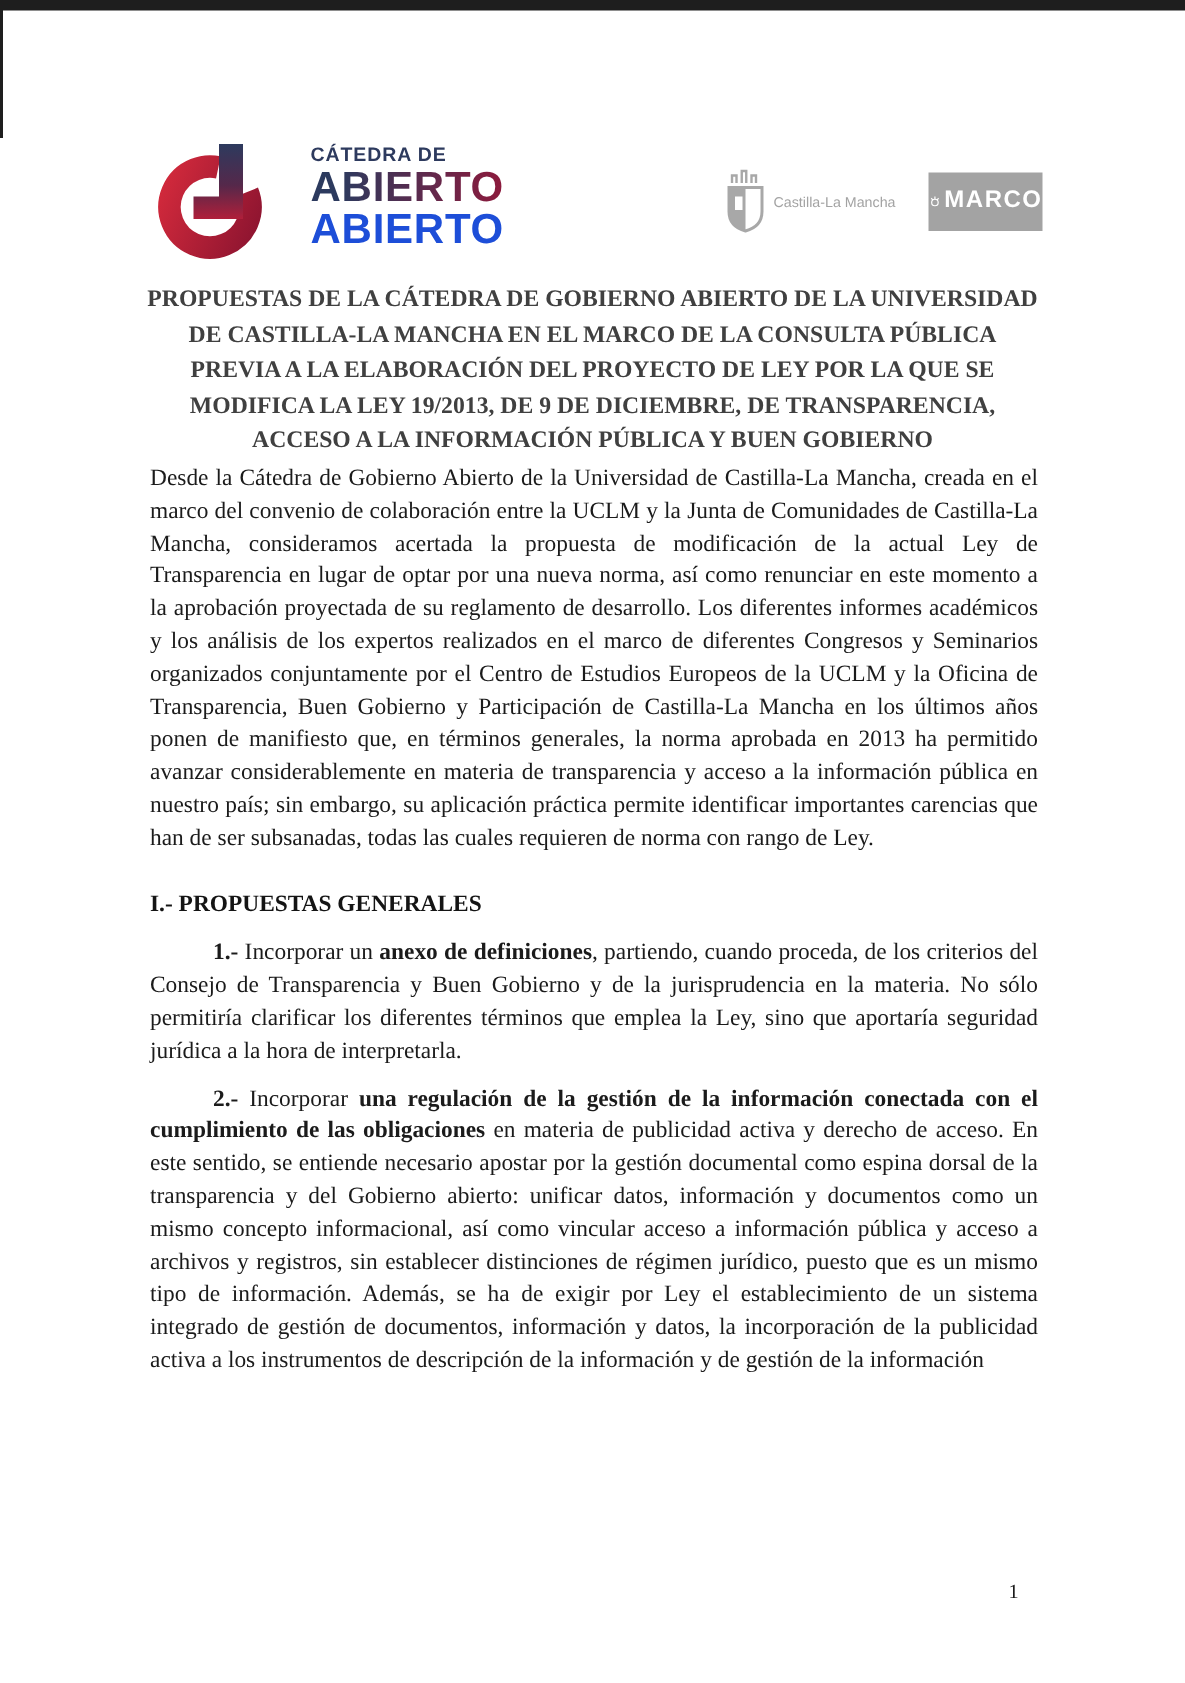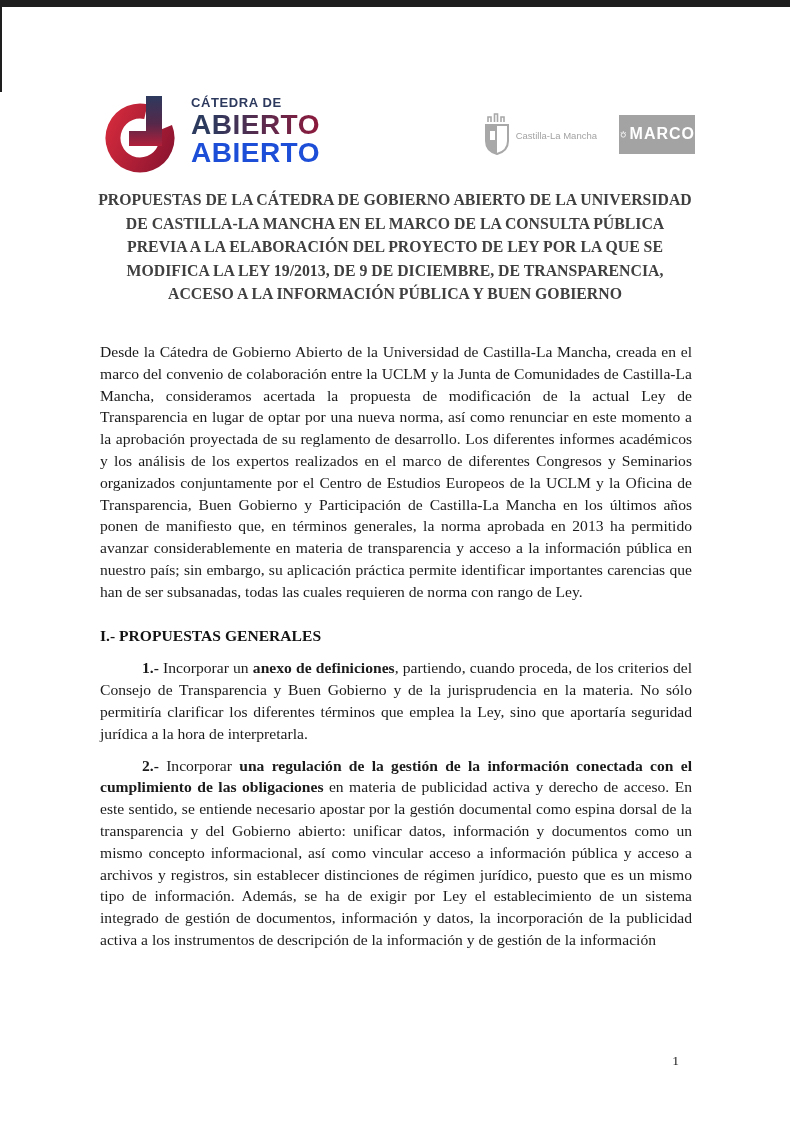--- a/index.html
+++ b/index.html
@@ -5,21 +5,21 @@
   html,body { margin:0; padding:0; background:#ffffff; }
   .page {
     position:relative; width:790px; height:1122px; background:#ffffff;
     font-family:"Liberation Serif", serif; color:#1b1b1b; overflow:hidden;
   }
   .topbar { position:absolute; top:0; left:0; width:790px; height:7px; background:#1e1e1e; }
   .leftsliver { position:absolute; top:0; left:0; width:2px; height:92px; background:#1e1e1e; }
 
   
   .hdr { position:absolute; top:93px; left:104px; right:95px; height:85px; }
-  .brand { position:absolute; left:0; top:0; display:flex; align-items:flex-start; }
+  .brand { position:absolute; left:0; top:0; display:flex; align-items:flex-start;gap:16px; }
   .brand-text { margin-left:9px; font-family:"Liberation Sans", sans-serif; font-weight:bold; }
   .brand-l1 { font-size:13px; color:#2d3a5e; letter-spacing:0.6px; margin-top:2px; }
   .brand-l2 {
     font-size:28px; line-height:29px; letter-spacing:0.5px;
     background:linear-gradient(90deg,#2c3a5e 15%, #8d1a3c 100%);
     -webkit-background-clip:text; background-clip:text; color:transparent;
   }
   .brand-l3 { font-size:28px; line-height:28px; color:#1d4ed8; text-align:right; letter-spacing:0.5px; }
 
   .logos-right { position:absolute; right:0; top:18px; display:flex; align-items:center; gap:22px; }
@@ -31,21 +31,21 @@
     font-family:"Liberation Sans", sans-serif; font-weight:bold; font-size:16px; letter-spacing:1px;
   }
 
   
   .title {
     position:absolute; top:188px; left:98px; right:98px; margin:0;
     text-align:center; font-size:15.8px; line-height:23.6px; font-weight:bold; color:#404040;
   }
 
   
-  .content { position:absolute; top:341px; left:100px; right:98px; font-size:15.6px; line-height:21.8px; text-align:justify; }
+  .content { position:absolute; top:308px; left:100px; right:98px; font-size:15.6px; line-height:21.8px; text-align:justify; }
   .content p { margin:0 0 14px 0; }
   .content h2 { font-size:15.6px; margin:22px 0 11px 0; text-align:left; color:#141414; }
   .content p.item { text-indent:42px; margin:0 0 10px 0; }
   .b { font-weight:bold; }
 
   .pagenum { position:absolute; top:1053px; right:111px; font-size:13.5px; color:#1b1b1b; }
 </style>
 </head>
 <body>
 

